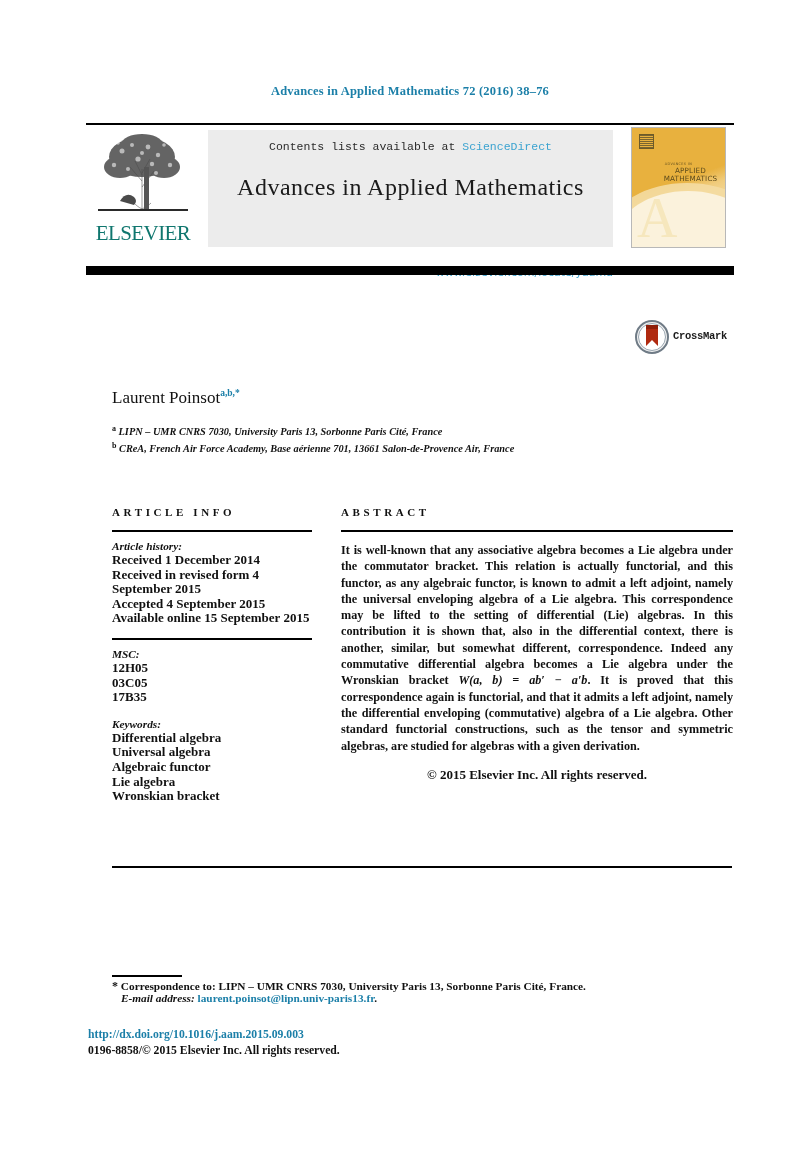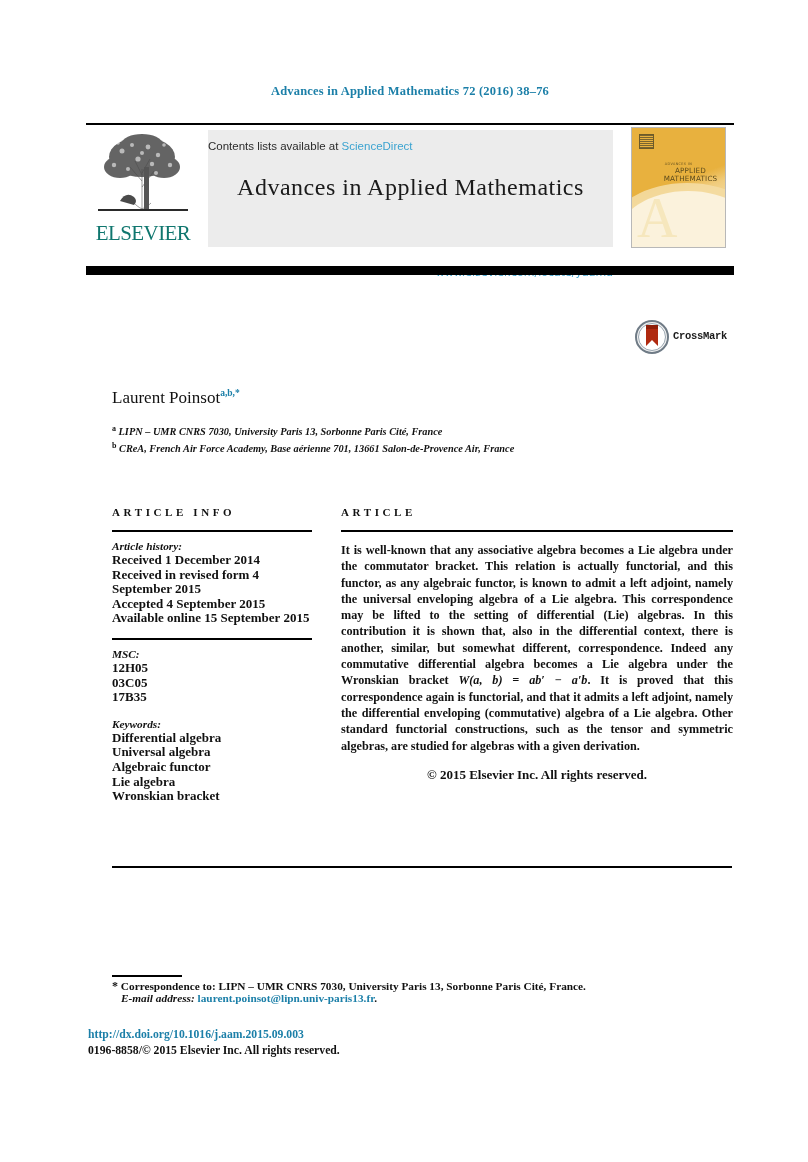--- a/index.html
+++ b/index.html
@@ -78,22 +78,22 @@
     position: absolute;
     left: 122px; top: 7px;
     width: 405px;
     height: 117px;
     background: #ececec;
   }
   .banner-top {
     position: absolute;
     left: 0; top: 10px;
     width: 405px;
-    text-align: left;
-    font-family: Liberation Sans, sans-serif;
+    text-align: center;
+    font-family: Liberation Mono, monospace;
     font-size: 11.5px;
     color: #2b2b2b;
   }
   .banner-top .sd {
     color: #3ba3d0;
   }
   .banner-title {
     position: absolute;
     left: 0; top: 44px;
     width: 405px;
@@ -471,21 +471,21 @@
 
     <div class="info-sec-title">Keywords:</div>
     <div class="info-line">Differential algebra</div>
     <div class="info-line">Universal algebra</div>
     <div class="info-line">Algebraic functor</div>
     <div class="info-line">Lie algebra</div>
     <div class="info-line">Wronskian bracket</div>
   </div>
 
   <div class="abs-col">
-    <div class="colhead">ARTICLE</div>
+    <div class="colhead">ABSTRACT</div>
     <div class="abs-rule"></div>
     <div class="abs-body"><span>It is well-known that any associative algebra becomes a Lie algebra under the commutator bracket. This relation is actually functorial, and this functor, as any algebraic functor, is known to admit a left adjoint, namely the universal enveloping algebra of a Lie algebra. This correspondence may be lifted to the setting of differential (Lie) algebras. In this contribution it is shown that, also in the differential context, there is another, similar, but somewhat different, correspondence. Indeed any commutative differential algebra becomes a Lie algebra under the Wronskian bracket </span><span class="mi">W(a, b) = ab′ − a′b</span><span>. It is proved that this correspondence again is functorial, and that it admits a left adjoint, namely the differential enveloping (commutative) algebra of a Lie algebra. Other standard functorial constructions, such as the tensor and symmetric algebras, are studied for algebras with a given derivation.</span></div>
     <div class="abs-copy">© 2015 Elsevier Inc. All rights reserved.</div>
   </div>
 
   <div class="rule-long" style="top:866px;"></div>
 
   <div class="footnote-rule"></div>
   <div class="footnote">
     <div>

